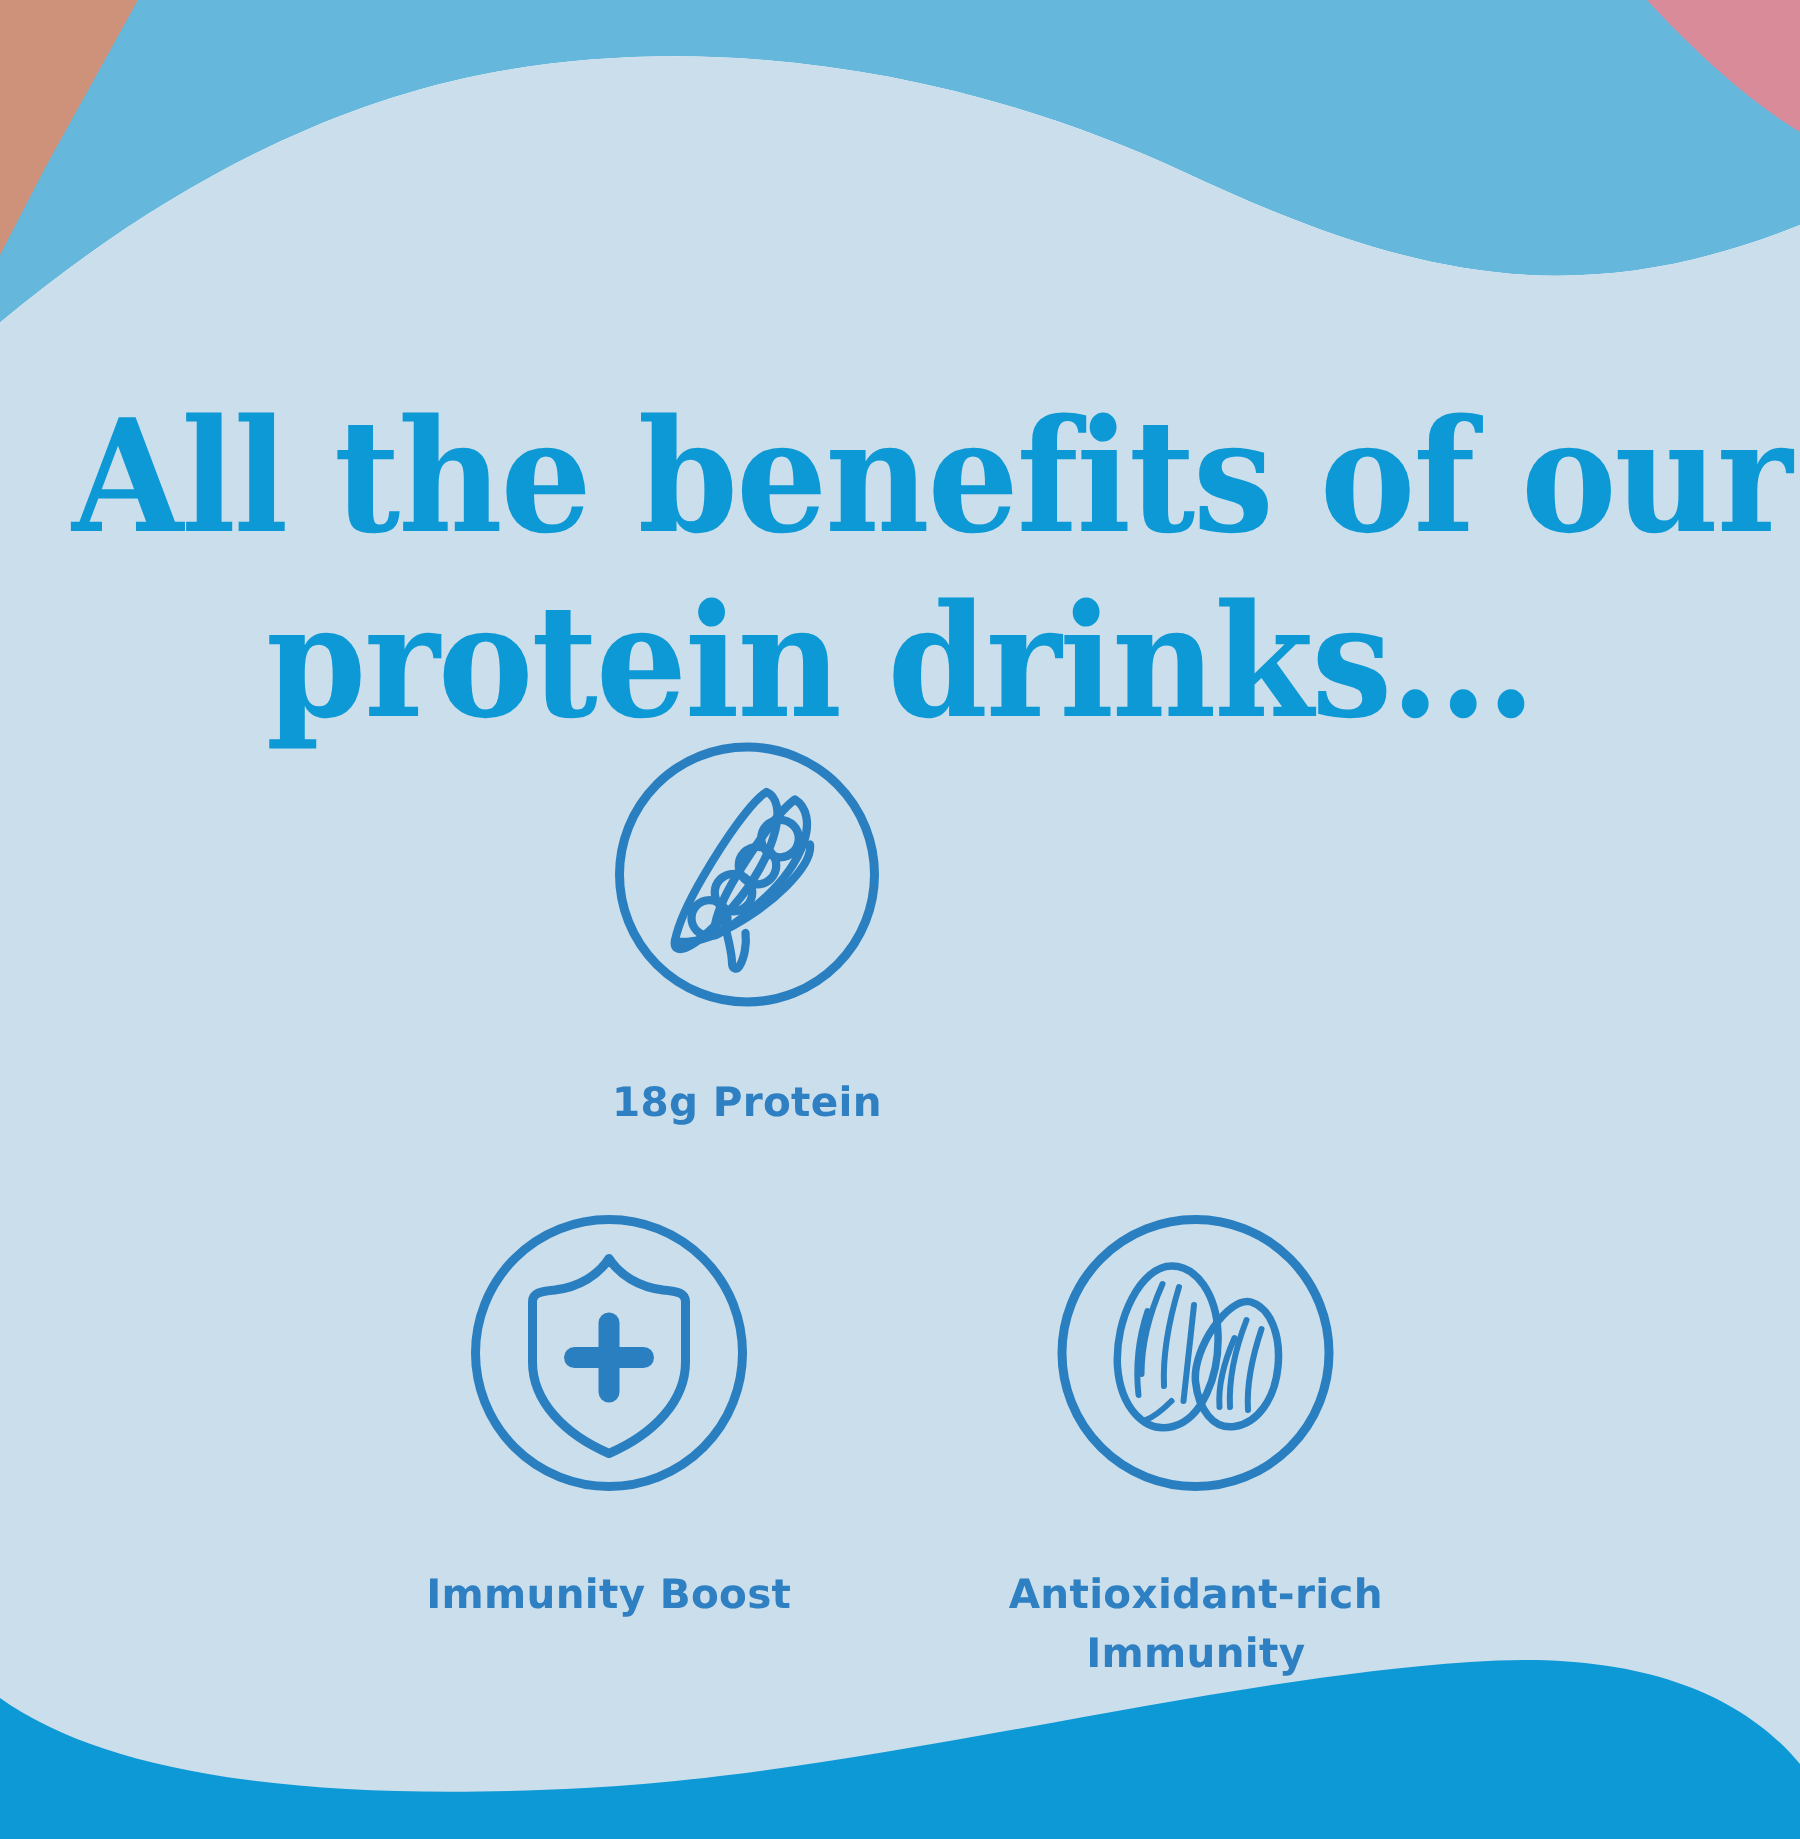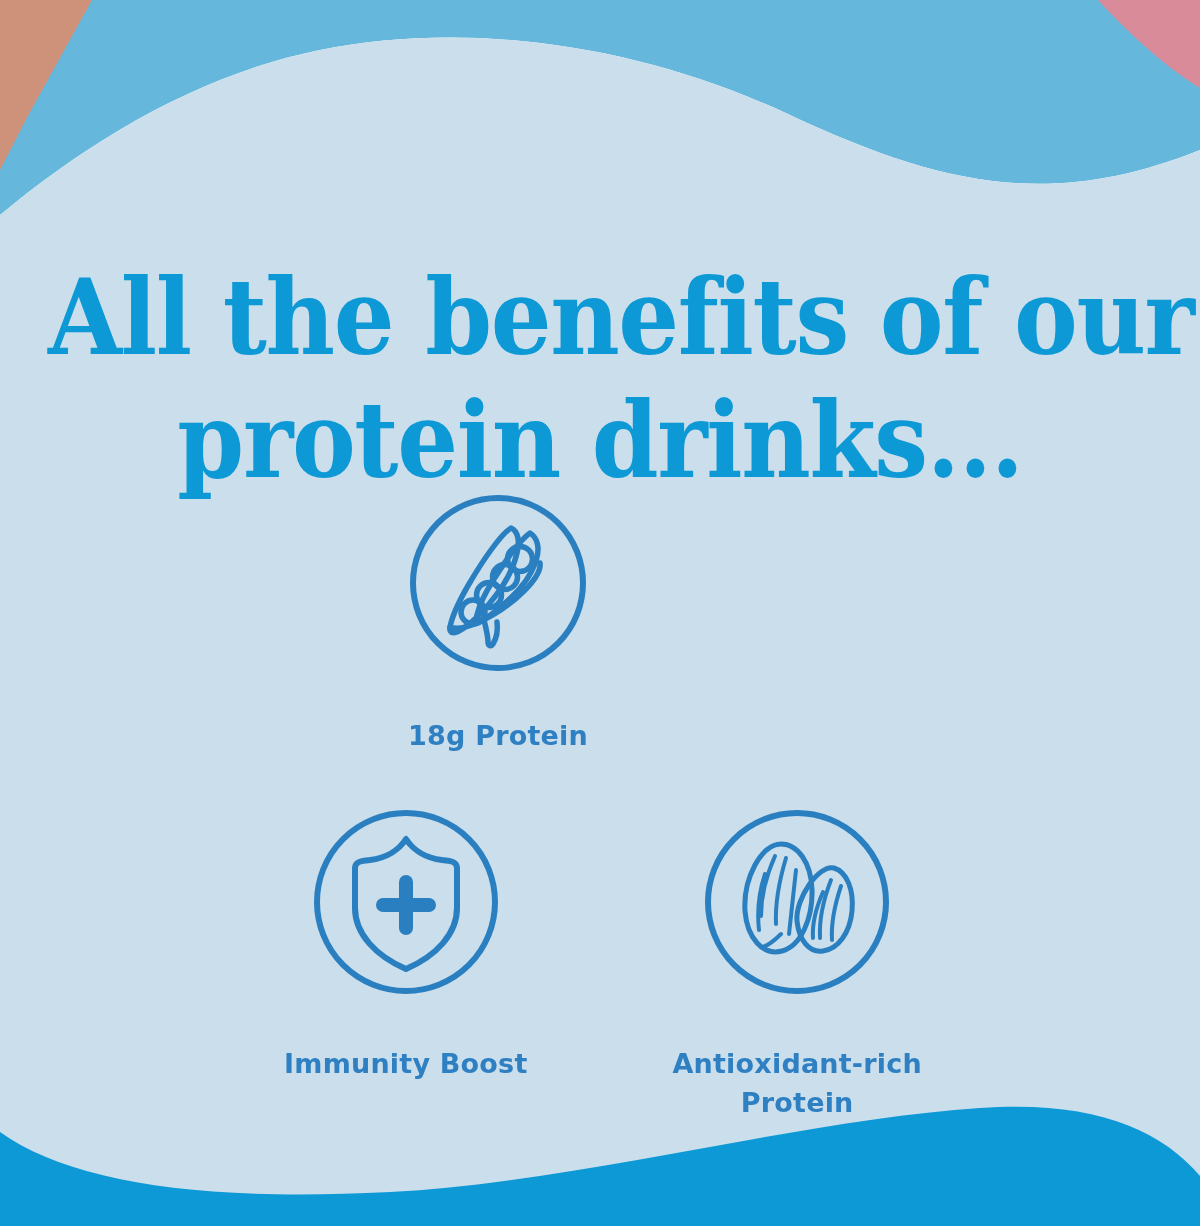--- a/index.html
+++ b/index.html
@@ -203,19 +203,19 @@
           </g>
 
           <g stroke-width="4">
             <path d="M130,74 C123,92 118,112 119,132"></path>
             <path d="M140,80 C134,98 130,118 131,134"></path>
             <path d="M122,86 C115,102 111,118 112,132"></path>
           </g>
         </svg>
       </span>
       <div class="benefit-label">Antioxidant-rich
-Protein</div>
+Immunity</div>
     </div>
 
 
   </div>
 
 </div>
 
 </body></html>

